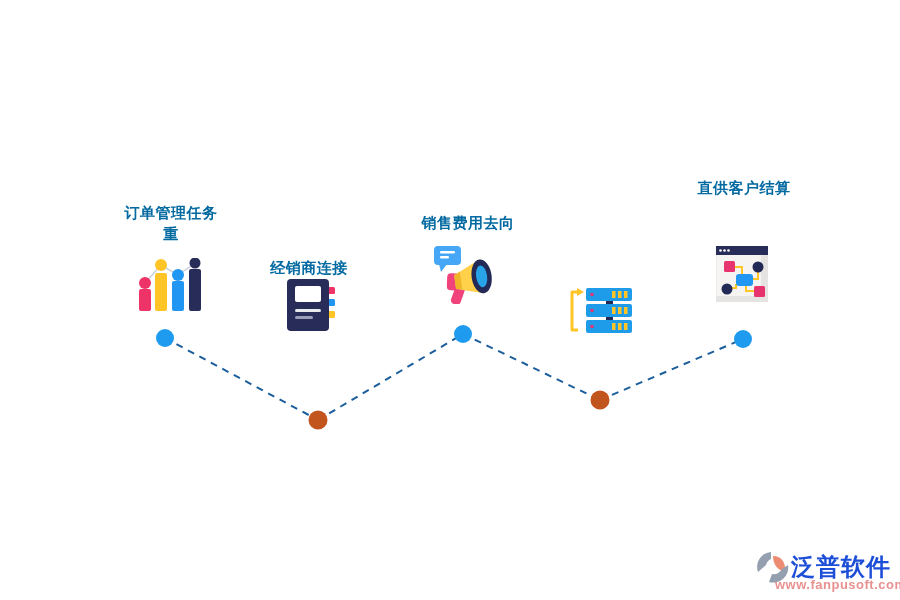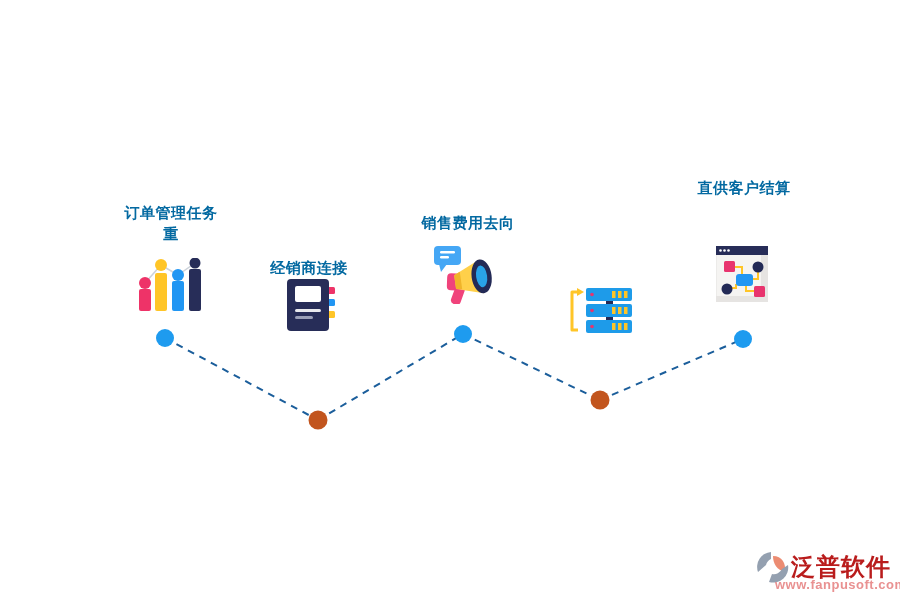--- a/index.html
+++ b/index.html
@@ -38,21 +38,21 @@
   #icon-4 { left: 568px; top: 288px; }
   #icon-5 { left: 716px; top: 246px; }
   
   .watermark { position: absolute; }
   #brand-icon { left: 757px; top: 551px; }
   .brand-text {
     left: 791px; top: 551px;
     font-family: "Liberation Serif", "DejaVu Serif", serif;
     font-size: 24px;
     font-weight: bold;
-    color: #b91c1c;
+    color: #1d4ed8;
     letter-spacing: 1px;
     white-space: nowrap;
   }
   .brand-url {
     left: 775px; top: 577px;
     font-size: 13px;
     font-weight: bold;
     color: #e99191;
     letter-spacing: 0.5px;
     white-space: nowrap;

